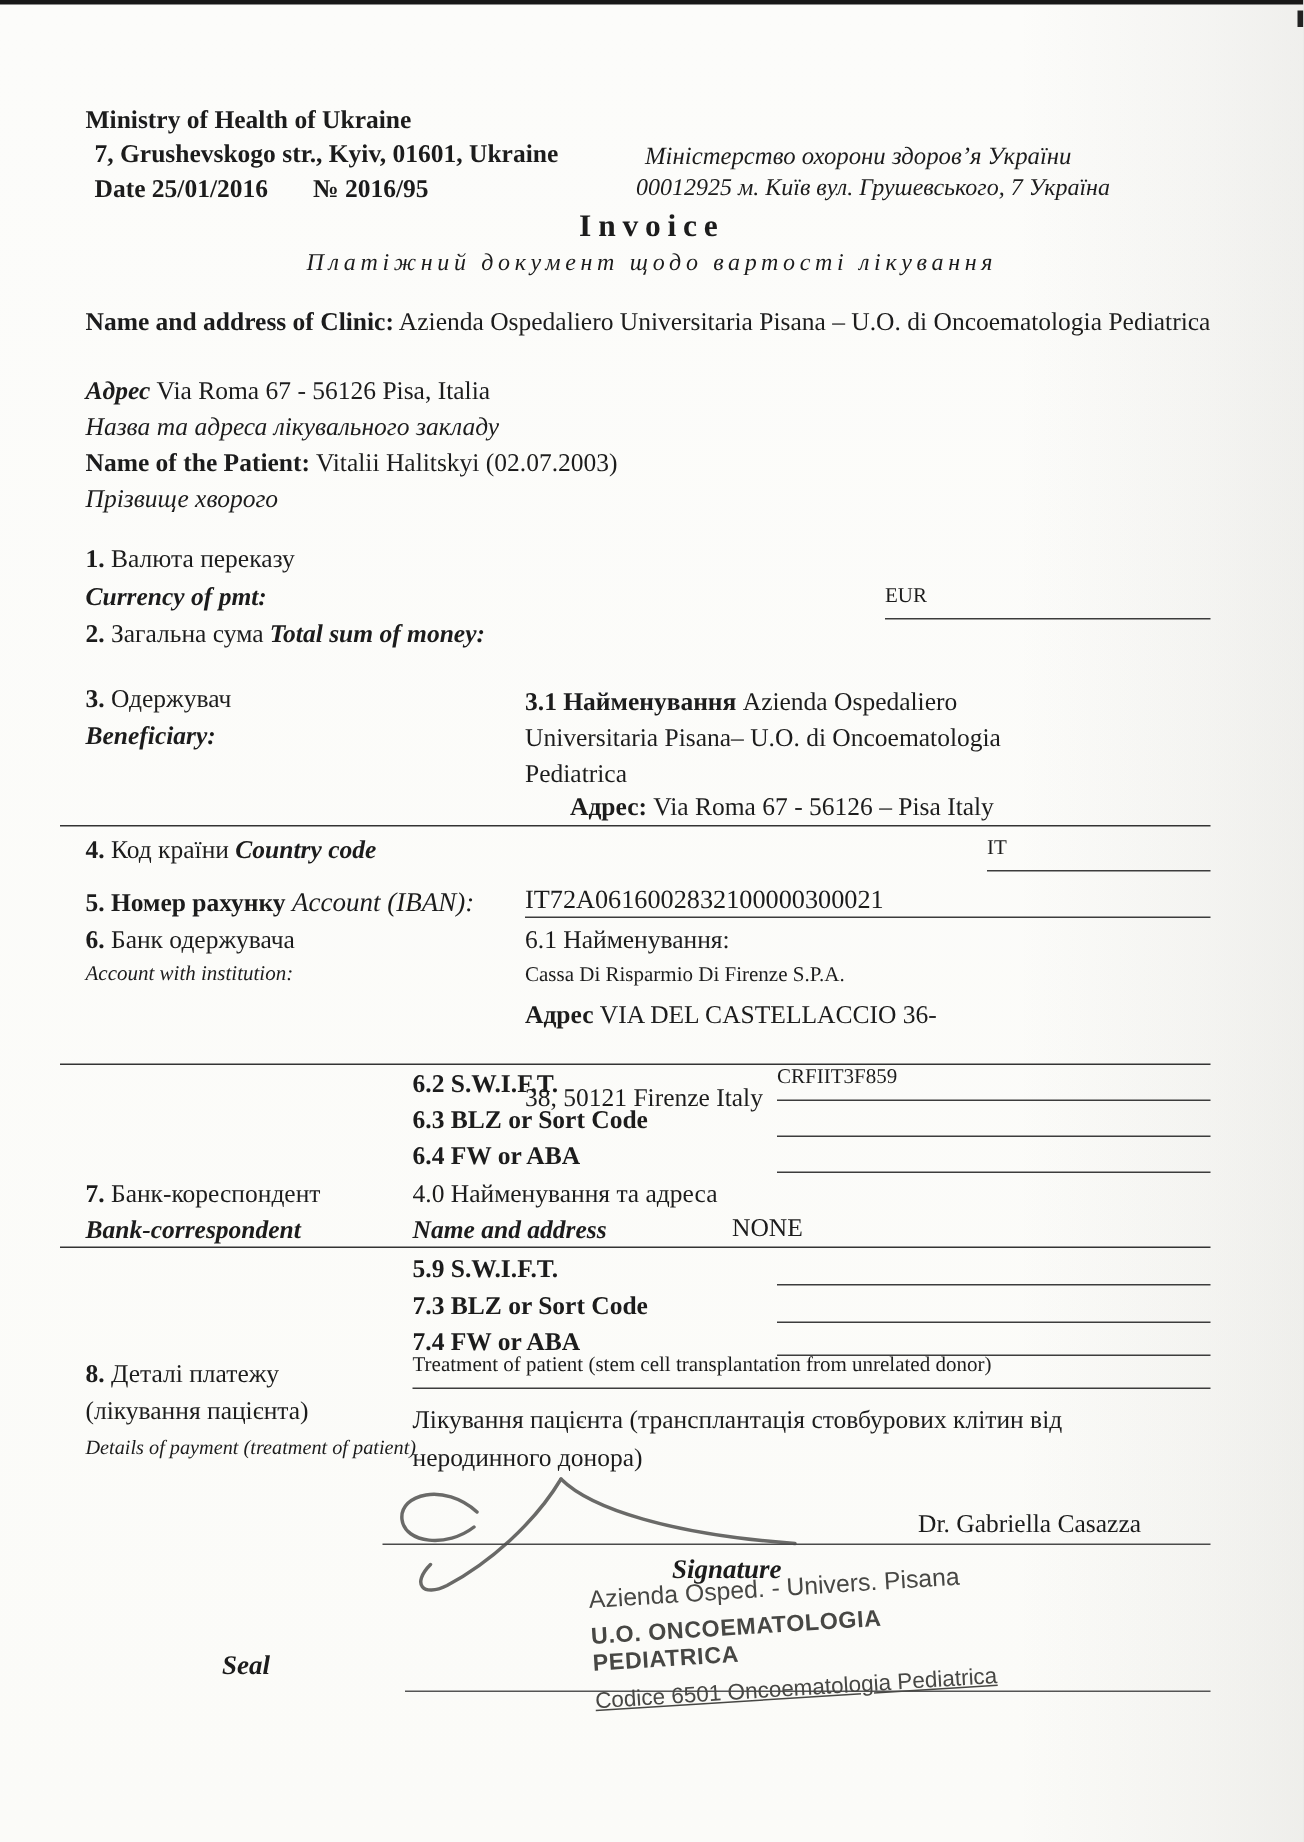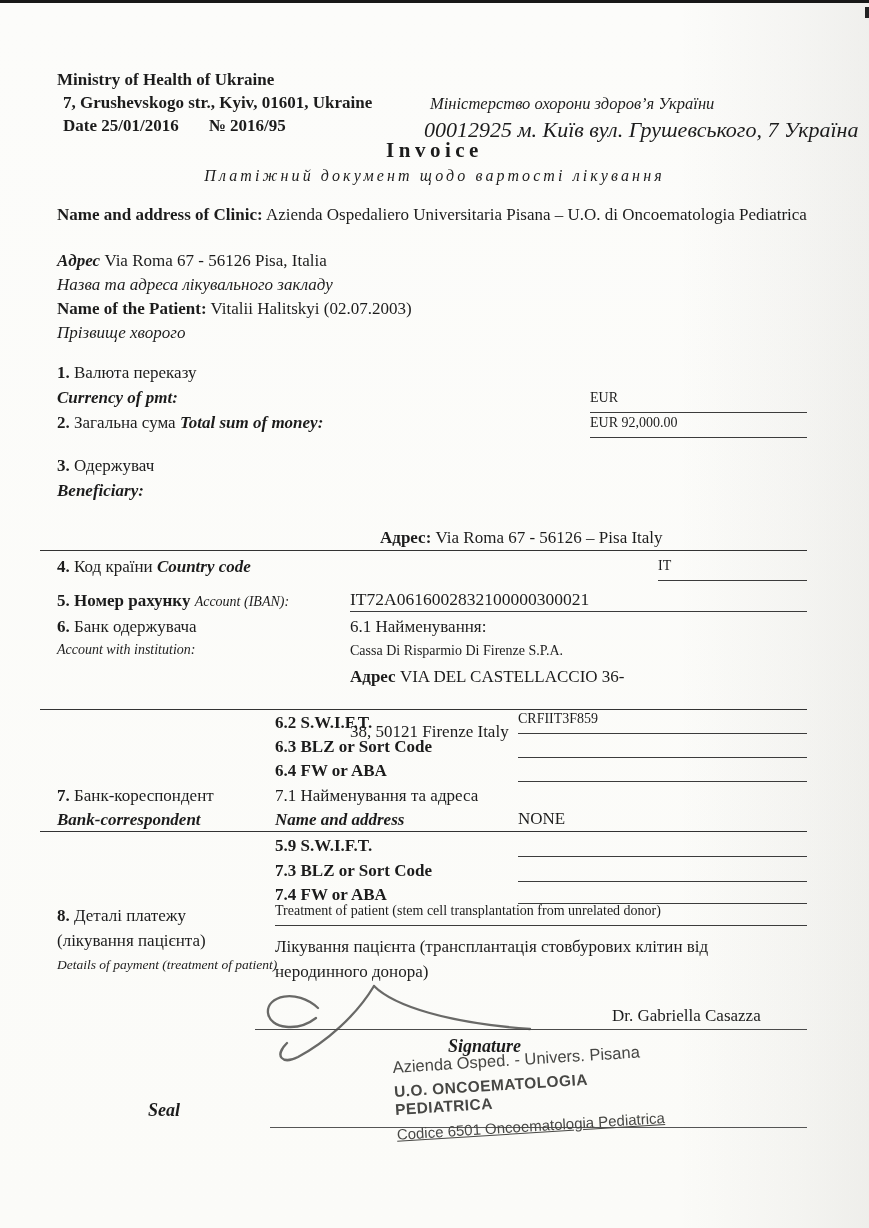--- a/index.html
+++ b/index.html
@@ -52,21 +52,21 @@
   <div class="scan-dot"></div>
 
   <div class="abs b" style="left:57px;top:70px;">Ministry of Health of Ukraine</div>
   <div class="abs b" style="left:63px;top:93px;">
     <span>7, Grushevskogo str.,  Kyiv, 01601, Ukraine</span>
   </div>
   <div class="abs b" style="left:63px;top:116px;">
     <span>Date 25/01/2016</span><span style="display:inline-block;width:30px;"></span><span>№ 2016/95</span>
   </div>
   <div class="abs i" style="left:430px;top:94px;font-size:16.5px;">Міністерство охорони здоров’я України</div>
-  <div class="abs i" style="left:424px;top:117px;font-size:22px;">00012925 м. Київ вул. Грушевського, 7 Україна</div>
+  <div class="abs i" style="left:424px;top:117px;font-size:16px;">00012925 м. Київ вул. Грушевського, 7 Україна</div>
 
   <div class="title">Invoice</div>
   <div class="subtitle">Платіжний документ щодо вартості лікування</div>
 
   <div class="wrap lh24" style="left:57px;top:203px;width:762px;">
     <span class="b">Name and address of Clinic:</span><span> Azienda Ospedaliero Universitaria Pisana – U.O. di Oncoematologia Pediatrica</span>
   </div>
   <div class="abs" style="left:57px;top:251px;">
     <span class="bi">Адрес</span><span> Via Roma 67 - 56126 Pisa, Italia</span>
   </div>
@@ -80,42 +80,42 @@
     <span class="b">1.</span><span> Валюта переказу</span>
   </div>
   <div class="abs bi" style="left:57px;top:388px;">Currency of pmt:</div>
   <div class="field" style="left:590px;top:390px;width:217px;">
     <span>EUR</span>
   </div>
 
   <div class="abs" style="left:57px;top:413px;">
     <span class="b">2.</span><span> Загальна сума  </span><span class="bi">Total sum of money:</span>
   </div>
-  <div class="field" style="left:590px;top:415px;width:217px;">
-    <span>EUR 92,000.00</span>
-  </div>
 
   <div class="abs" style="left:57px;top:456px;">
     <span class="b">3.</span><span> Одержувач</span>
   </div>
   <div class="abs bi" style="left:57px;top:481px;">Beneficiary:</div>
+  <div class="wrap lh24" style="left:350px;top:456px;width:348px;">
+    <span class="b">3.1 Найменування</span><span> Azienda Ospedaliero Universitaria Pisana– U.O. di Oncoematologia Pediatrica</span>
+  </div>
   <div class="abs" style="left:350px;top:528px;margin-left:30px;">
     <span class="b">Адрес:</span><span> Via Roma 67 - 56126 – Pisa Italy</span>
   </div>
   <div class="rule" style="left:40px;top:550px;width:767px;"></div>
 
   <div class="abs" style="left:57px;top:557px;">
     <span class="b">4.</span><span> Код країни  </span><span class="bi">Country code</span>
   </div>
   <div class="field" style="left:658px;top:558px;width:149px;">
     <span>IT</span>
   </div>
 
   <div class="abs" style="left:57px;top:591px;">
-    <span class="b">5. Номер рахунку </span><span class="i" style="font-size:14px;text-align:center;">Account (IBAN):</span>
+    <span class="b">5. Номер рахунку </span><span class="i" style="font-size:18px;text-align:center;">Account (IBAN):</span>
   </div>
   <div class="field" style="left:350px;top:589px;width:457px;font-size:17.5px;">
     <span>IT72A0616002832100000300021</span>
   </div>
 
   <div class="abs" style="left:57px;top:617px;">
     <span class="b">6.</span><span> Банк одержувача</span>
   </div>
   <div class="abs i" style="left:57px;top:642px;font-size:14px;">Account with institution:</div>
   <div class="abs" style="left:350px;top:617px;">6.1 Найменування:</div>
@@ -132,23 +132,23 @@
   </div>
   <div class="abs b" style="left:275px;top:737px;">6.3 BLZ or Sort Code</div>
   <div class="field" style="left:518px;top:735px;width:289px;"></div>
   <div class="abs b" style="left:275px;top:761px;">6.4 FW or ABA</div>
   <div class="field" style="left:518px;top:759px;width:289px;"></div>
 
   <div class="abs" style="left:57px;top:786px;">
     <span class="b">7.</span><span> Банк-кореспондент</span>
   </div>
   <div class="abs bi" style="left:57px;top:810px;">Bank-correspondent</div>
-  <div class="abs" style="left:275px;top:786px;">7.1 Найменування та адреса</div>
+  <div class="abs" style="left:275px;top:786px;">4.0 Найменування та адреса</div>
   <div class="abs bi" style="left:275px;top:810px;">Name and address</div>
-  <div class="abs" style="left:518px;top:809px;">NONE</div>
+  <div class="abs" style="left:488px;top:809px;">NONE</div>
   <div class="rule" style="left:40px;top:831px;width:767px;"></div>
 
   <div class="abs b" style="left:275px;top:836px;">5.9 S.W.I.F.T.</div>
   <div class="field" style="left:518px;top:834px;width:289px;"></div>
   <div class="abs b" style="left:275px;top:861px;">7.3 BLZ or Sort Code</div>
   <div class="field" style="left:518px;top:859px;width:289px;"></div>
   <div class="abs b" style="left:275px;top:885px;">7.4 FW or ABA</div>
   <div class="field" style="left:518px;top:881px;width:289px;"></div>
 
   <div class="abs" style="left:57px;top:906px;">

